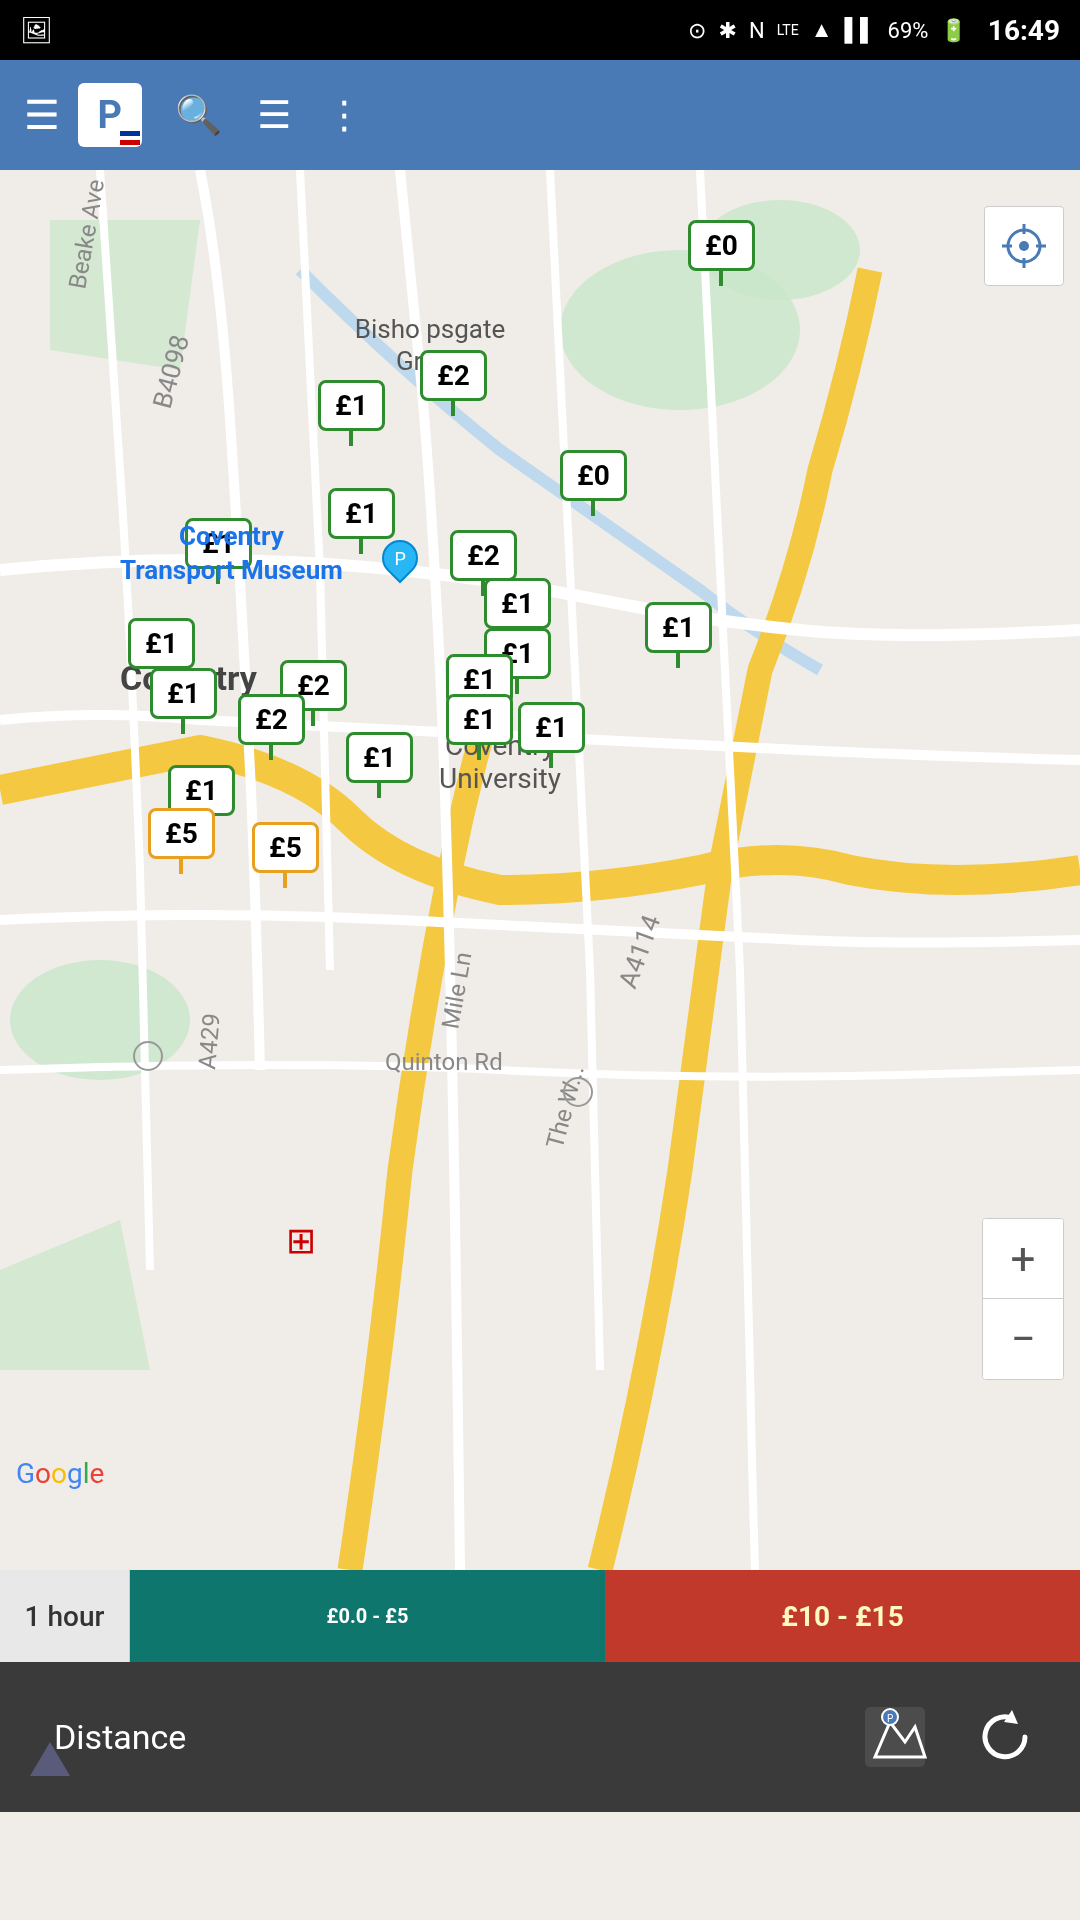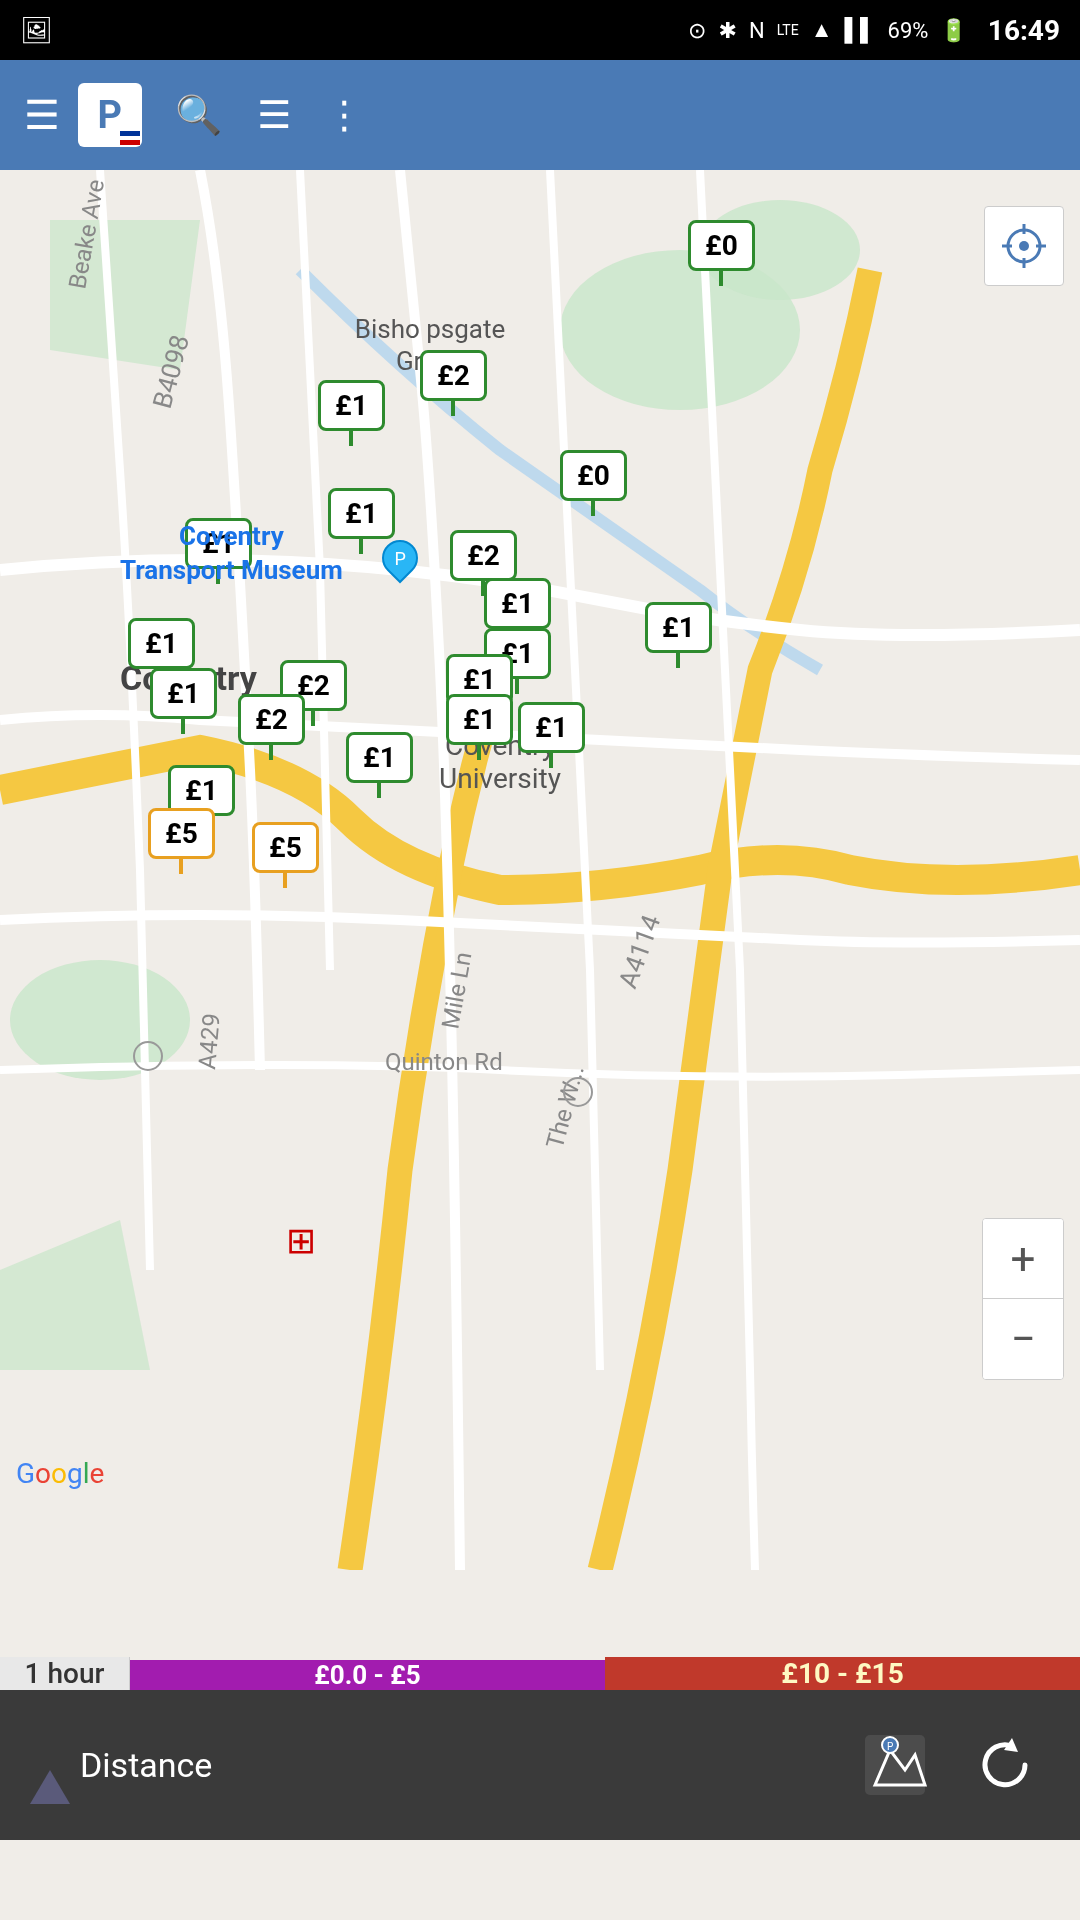--- a/index.html
+++ b/index.html
@@ -208,44 +208,43 @@
     #google-logo span:nth-child(1) { color: #4285F4; }
     #google-logo span:nth-child(2) { color: #EA4335; }
     #google-logo span:nth-child(3) { color: #FBBC05; }
     #google-logo span:nth-child(4) { color: #4285F4; }
     #google-logo span:nth-child(5) { color: #34A853; }
     #google-logo span:nth-child(6) { color: #EA4335; }
 
     
     #legend-bar {
       width: 100%;
-      height: 120px;
+      height: 92px;
       display: flex;
       position: relative;
       z-index: 100;
-      align-items: flex-end;
     }
     #legend-hour {
       width: 130px;
       background: #e8e8e8;
       display: flex;
       align-items: center;
       justify-content: center;
       font-size: 28px;
       color: #333;
       font-weight: 500;
       border-right: 1px solid #ccc;
     }
     #legend-green {
       flex: 1;
-      background: #a21caf;
-      display: flex;
-      align-items: center;
-      justify-content: center;
-      font-size: 26px;
+      background: #0f766e;
+      display: flex;
+      align-items: center;
+      justify-content: center;
+      font-size: 20px;
       color: #fff;
       font-weight: bold;
     }
     #legend-orange {
       flex: 1;
       background: #e8a020;
       display: flex;
       align-items: center;
       justify-content: center;
       font-size: 28px;
@@ -461,21 +460,21 @@
 </div>
 
 <div id="legend-bar">
   <div id="legend-hour">1 hour</div>
   <div id="legend-green">£0.0 - £5</div>
   <div id="legend-red">£10 - £15</div>
 </div>
 
 <div id="bottom-bar">
   <div id="nav-arrow"></div>
-  <span id="distance-label" style="margin-left:50px;">Distance</span>
+  <span id="distance-label" style="margin-left:24px;">Distance</span>
   <div id="map-icon-btn">
 
     <svg width="70" height="70" viewBox="0 0 70 70">
       <rect x="5" y="5" width="60" height="60" rx="5" fill="#777" opacity="0.3"></rect>
       <polygon points="15,55 30,20 45,40 55,25 65,55" fill="none" stroke="#fff" stroke-width="3"></polygon>
       <circle cx="30" cy="15" r="8" fill="#4a7ab5" stroke="#fff" stroke-width="2"></circle>
       <text x="27" y="20" font-size="10" fill="#fff">P</text>
     </svg>
   </div>
   <div id="refresh-icon-btn">

